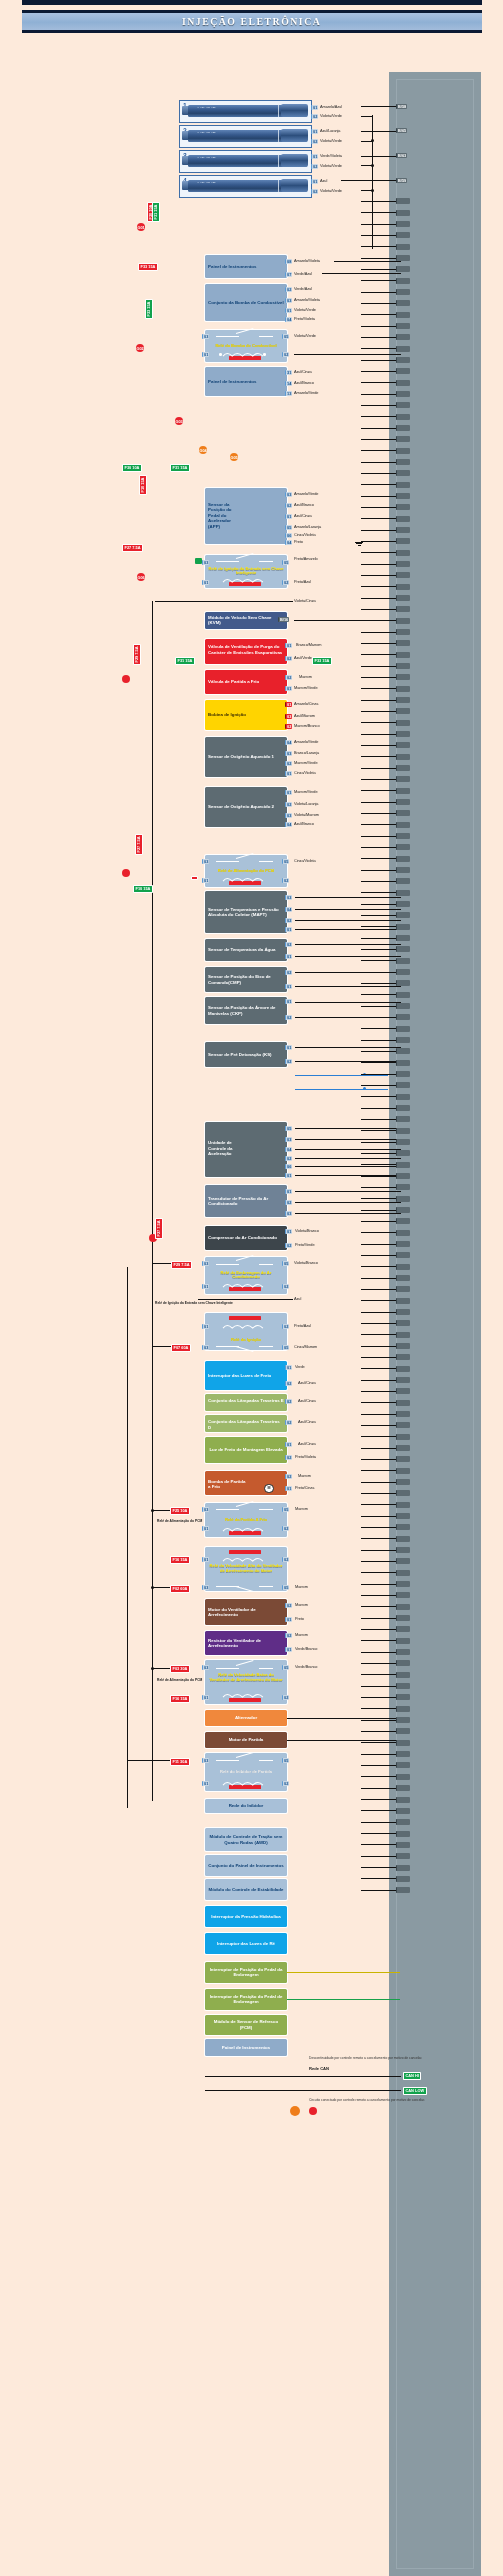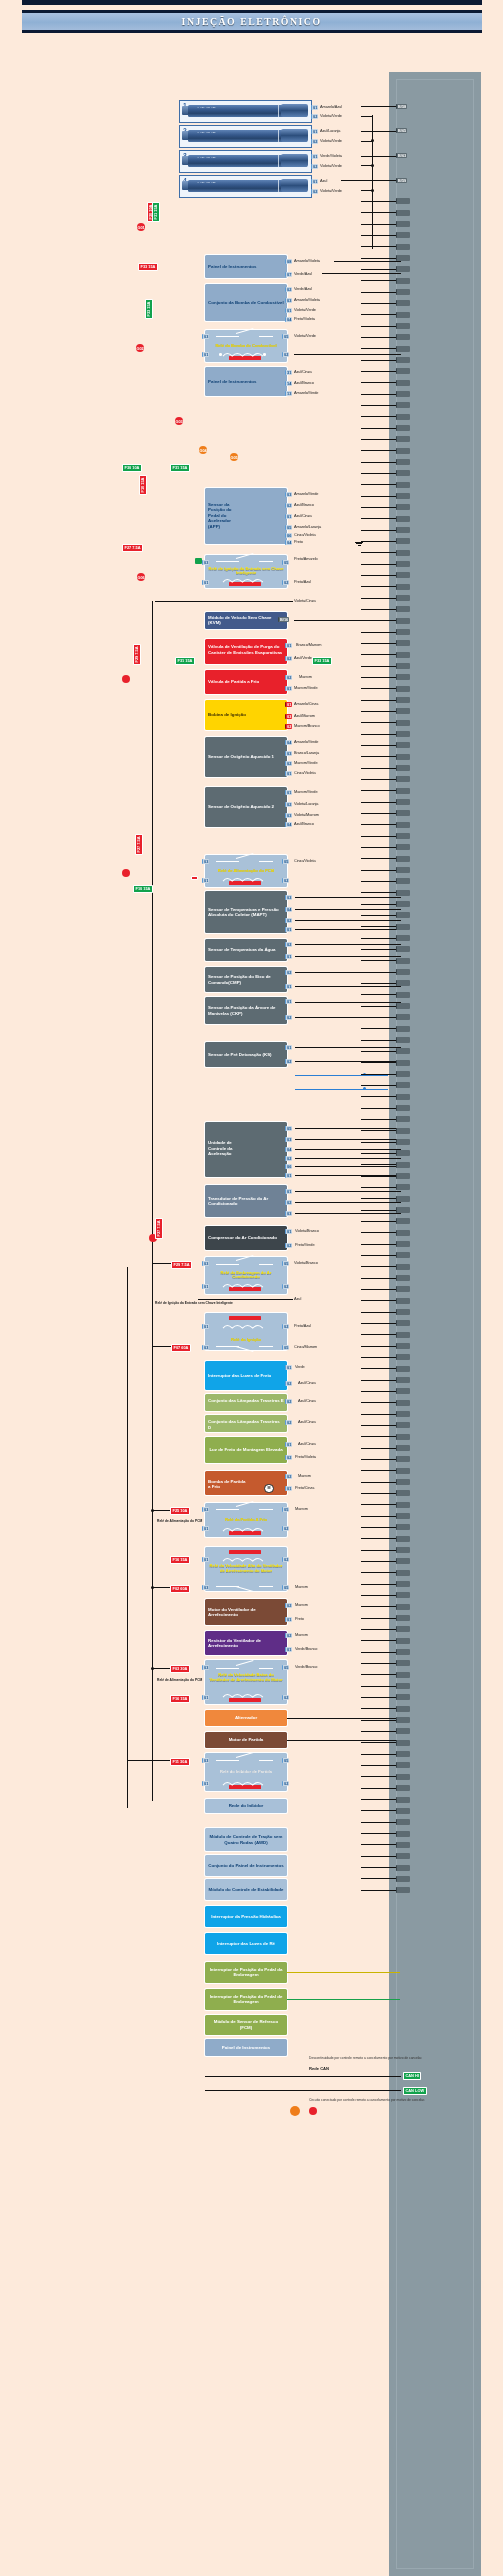--- a/index.html
+++ b/index.html
@@ -173,21 +173,21 @@
 </head>
 <body>
 
 <div id="page">
 
   <div class="hdr-wrap">
     <div class="hdr-rule"></div>
     <div class="hdr-rule"></div>
     <div class="hdr-gap"></div>
     <div class="hdr-rule"></div>
-    <div class="hdr-bar t2">INJEÇÃO ELETRÔNICO</div>
+    <div class="hdr-bar t2">INJEÇÃO ELETRÔNICA</div>
     <div class="hdr-rule"></div>
   </div>
 
   <div class="pcm-col">
     <div class="pcm-col-inner"></div>
   </div>
 
   <div class="canvas">
 
     <div class="inj" style="left:179px;top:100px;width:131px;height:20.6px;">

